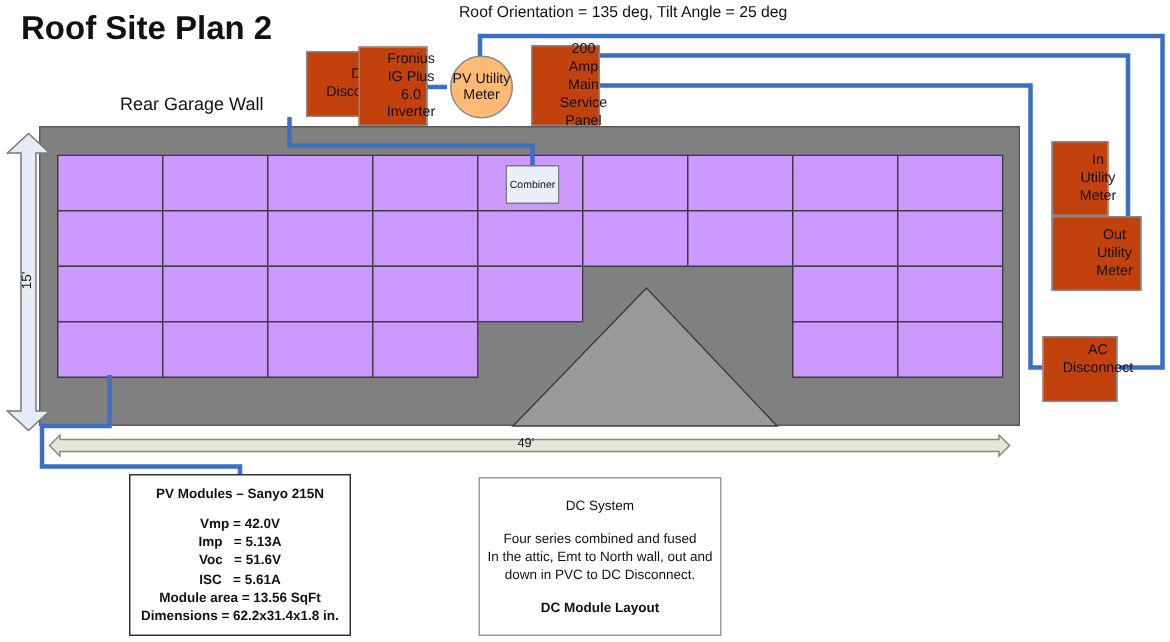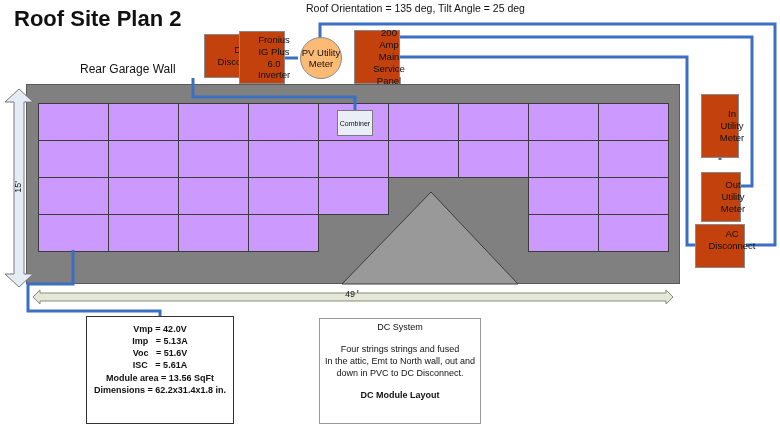--- a/index.html
+++ b/index.html
@@ -8,22 +8,22 @@
   .title { left:14px; top:6px; font-size:22px; font-weight:bold; }
   .orient { left:306px; top:2px; font-size:10.5px; }
   .wall-label { left:80px; top:62px; font-size:12px; }
   .box { position:absolute; background:#c2410c; border:1px solid #8a8a8a; box-sizing:border-box; display:flex; align-items:center; justify-content:center; text-align:center; font-size:9.5px; line-height:1.25;padding-left:24px; }
   .circle { position:absolute; background:#fdba74; border:1px solid #8a8a8a; border-radius:50%; box-sizing:border-box; display:flex; align-items:center; justify-content:center; text-align:center; font-size:9.5px; line-height:1.2; }
   svg#wires { position:absolute; left:0; top:0; width:780px; height:428px; pointer-events:none; }
   .panel { position:absolute; background:#cc99ff; border:1px solid #3c3c3c; box-sizing:border-box; }
   .combiner { position:absolute; left:337px; top:110px; width:36px; height:26px; background:#e9eef7; border:1px solid #7a7a7a; box-sizing:border-box; font-size:7px; display:flex; align-items:center; justify-content:center; }
   .info { position:absolute; background:#fff; box-sizing:border-box; text-align:center; font-size:9px; line-height:1.35; }
   .info.pv { left:86px; top:316px; width:148px; height:108px; border:1px solid #333; font-weight:bold; padding-top:6px; }
-  .info.dc { left:319px; top:318px; width:162px; height:106px; border:1px solid #999; padding-top:2px; }
-  .dim-h-label { font-size:8.5px;font-family:Liberation Mono, monospace; }
+  .info.dc { left:319px; top:318px; width:162px; height:106px; border:1px solid #999; padding-top:12px; }
+  .dim-h-label { font-size:8.5px; }
   .dim-v-label { font-size:9px; }
 </style>
 </head>
 <body>
 
 <div class="abs title">Roof Site Plan 2</div>
 <div class="abs orient">Roof Orientation = 135 deg, Tilt Angle = 25 deg</div>
 <div class="abs wall-label">Rear Garage Wall</div>
 
 <div class="abs" style="left:26px;top:84px;width:654px;height:200px;background:#808080;border:1px solid #5a5a5a;box-sizing:border-box;"></div>
@@ -87,48 +87,49 @@
   </div>
 <div class="circle" style="left:300px;top:37px;width:42px;height:42px;">
     <span>PV Utility Meter</span>
   </div>
 <div class="box" style="left:354px;top:30px;width:46px;height:54px;">
     <span>200 Amp Main Service Panel</span>
   </div>
 <div class="combiner">
     <span>Combiner</span>
   </div>
-<div class="box" style="left:701px;top:94px;width:38px;height:64px;">
+<div class="box" style="left:701px;top:94px;width:38px;height:50px;">
     <span>In Utility Meter</span>
   </div>
-<div class="box" style="left:701px;top:172px;width:40px;height:50px;">
+<div class="box" style="left:701px;top:144px;width:60px;height:50px;">
     <span>Out Utility Meter</span>
   </div>
 <div class="box" style="left:695px;top:224px;width:50px;height:44px;align-items:flex-start;padding-top:3px;">
     <span>AC Disconnect</span>
   </div>
 
 <svg class="abs" style="left:4px;top:88px;" width="30" height="200">
   <polygon points="15,1 29,14 20,14 20,186 29,186 15,199 1,186 10,186 10,14 1,14" fill="#e6ecf6" stroke="#7a7a7a" stroke-width="1"></polygon>
 </svg>
 <div class="abs dim-v-label" style="left:12px;top:182px;transform:rotate(-90deg);transform-origin:center;">15'</div>
 
 <svg class="abs" style="left:32px;top:289px;" width="642" height="16">
   <polygon points="1,8 8,1 8,4 634,4 634,1 641,8 634,15 634,12 8,12 8,15" fill="#e4e8d8" stroke="#8a8a7a" stroke-width="1"></polygon>
 </svg>
 <div class="abs dim-h-label" style="left:345px;top:290px;">49'</div>
 
 <div class="info pv">
+  <div style="margin-bottom:8px;">PV Modules – Sanyo 215N</div>
   <div>Vmp = 42.0V</div>
   <div style="white-space:pre;">Imp   = 5.13A</div>
   <div style="white-space:pre;">Voc   = 51.6V</div>
   <div style="white-space:pre;">ISC   = 5.61A</div>
   <div>Module area = 13.56 SqFt</div>
   <div>Dimensions = 62.2x31.4x1.8 in.</div>
 </div>
 
 <div class="info dc">
   <div style="margin-bottom:10px;">DC System</div>
-  <div>Four strings strings and fused</div>
+  <div>Four series combined and fused</div>
   <div>In the attic, Emt to North wall, out and</div>
   <div style="margin-bottom:9px;">down in PVC to DC Disconnect.</div>
   <div style="font-weight:bold;">DC Module Layout</div>
 </div>
 
 </body></html>

